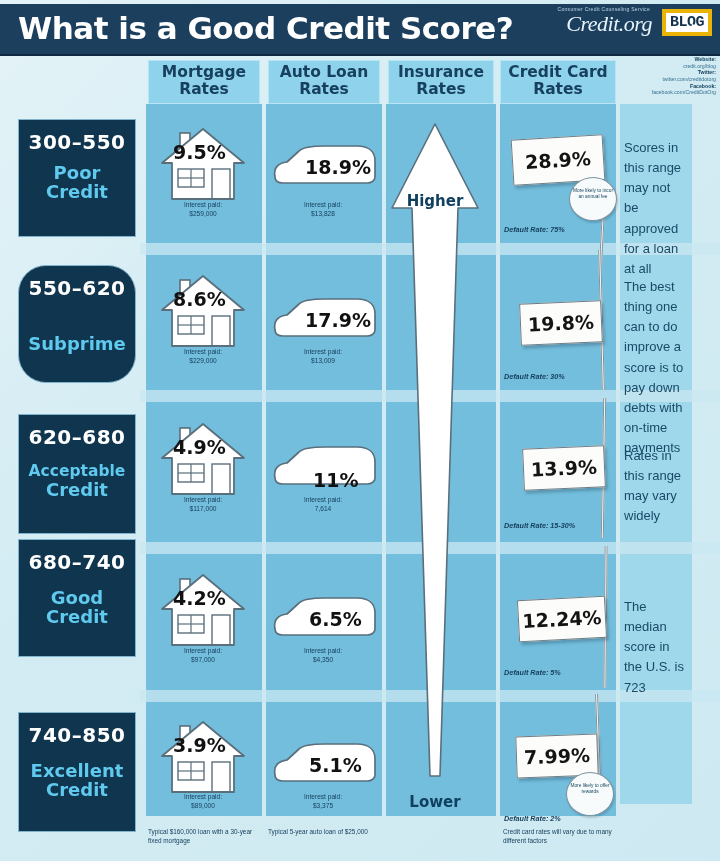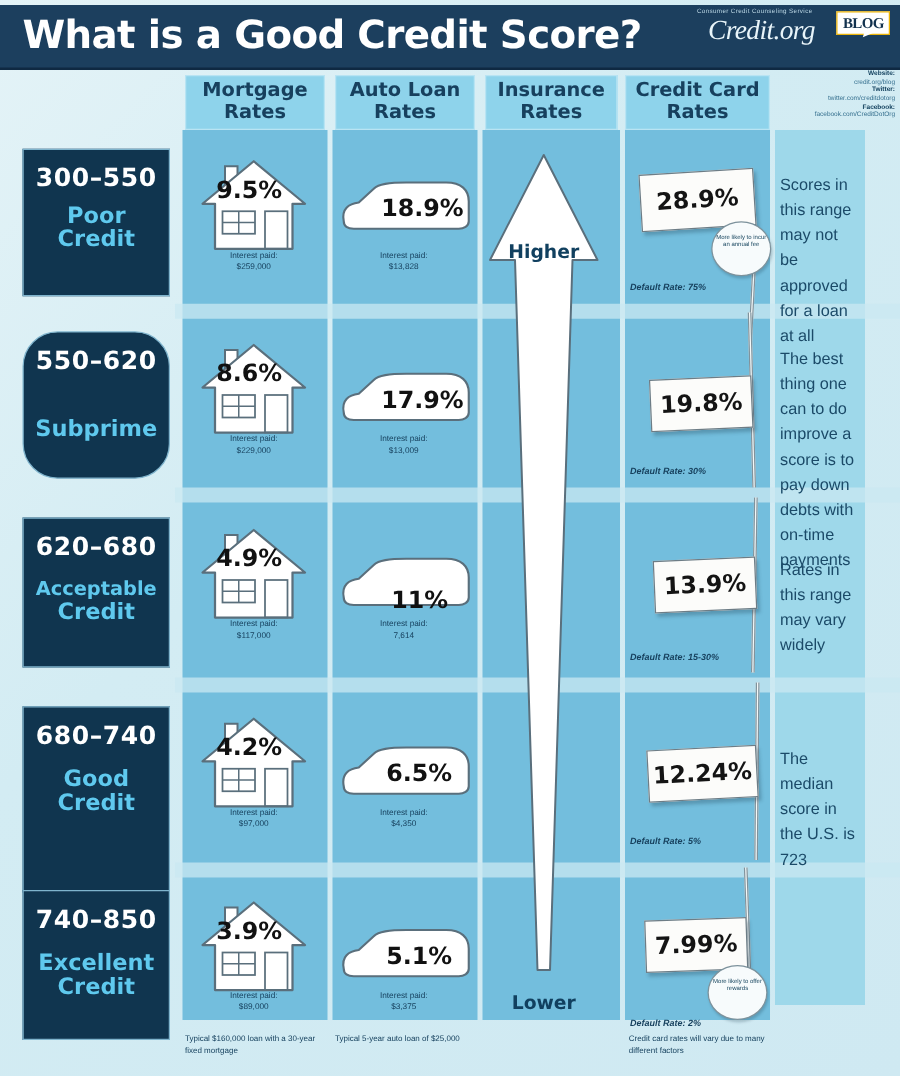--- a/index.html
+++ b/index.html
@@ -35,23 +35,23 @@
     font-family:"Liberation Serif", serif;
     letter-spacing:-0.5px;
   }
   #brand-sup {
     position:absolute; right:70px; top:2px;
     font-size:5px; color:#bcd8e6; letter-spacing:0.3px;
   }
   #blog-badge {
     position:absolute; right:8px; top:5px;
     background:#ffffff; color:#12314d;
-    font-size:12px; font-weight:bold; letter-spacing:-0.5px;
-    padding:1px 4px; border:1px solid #eab308;
-    font-family:Liberation Serif, serif;
+    font-size:15px; font-weight:bold; letter-spacing:-0.5px;
+    padding:1px 4px; border:4px solid #eab308;
+    font-family:Liberation Mono, monospace;
   }
   #blog-tail {
     position:absolute; right:22px; top:21px;
     width:0;height:0;border-left:7px solid #ffffff;
     border-bottom:6px solid transparent;
     transform:rotate(18deg);
   }
 
   
   #social {
@@ -307,21 +307,21 @@
     <div>Interest paid:</div>
     <div>7,614</div>
   </div>
   <div class="post" style="left:602px;top:398px;height:140px;transform:rotate(1deg);"></div>
   <div class="sign" style="left:523px;top:447px;width:82px;height:42px;transform:rotate(-2.5deg);">
     <span>13.9%</span>
   </div>
   <div class="defrate" style="left:504px;top:521px;">Default Rate: 15-30%</div>
   <div class="note" style="top:446px;">Rates in this range may vary widely</div>
 
-  <div class="badge" style="top:565px;height:149px;">
+  <div class="badge" style="top:539px;height:118px;">
     <span class="range">680–740</span>
     <span class="label" style="margin-top:14px;">Good</span>
     <span class="label" style="margin-top:0;">Credit</span>
   </div>
   <svg class="house" style="left:160px;top:571px;" viewBox="0 0 86 78">
     <rect x="20" y="8" width="10" height="18" fill="#fff" stroke="#5a6f7c" stroke-width="1.6"></rect>
     <polygon points="43,4 84,38 74,38 74,74 12,74 12,38 2,38" fill="#fff" stroke="#5a6f7c" stroke-width="1.8" stroke-linejoin="round"></polygon>
     <rect x="18" y="44" width="26" height="18" fill="none" stroke="#5a6f7c" stroke-width="1.4"></rect>
     <line x1="31" y1="44" x2="31" y2="62" stroke="#5a6f7c" stroke-width="1.2"></line>
     <line x1="18" y1="53" x2="44" y2="53" stroke="#5a6f7c" stroke-width="1.2"></line>

